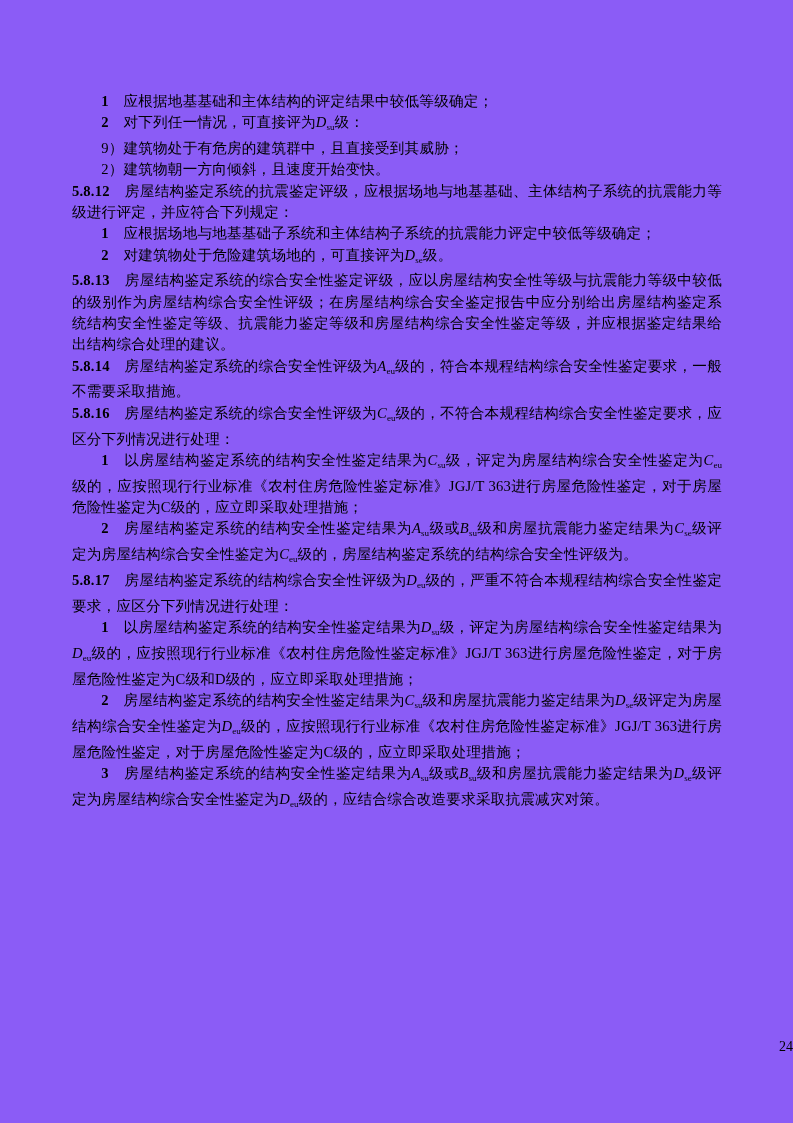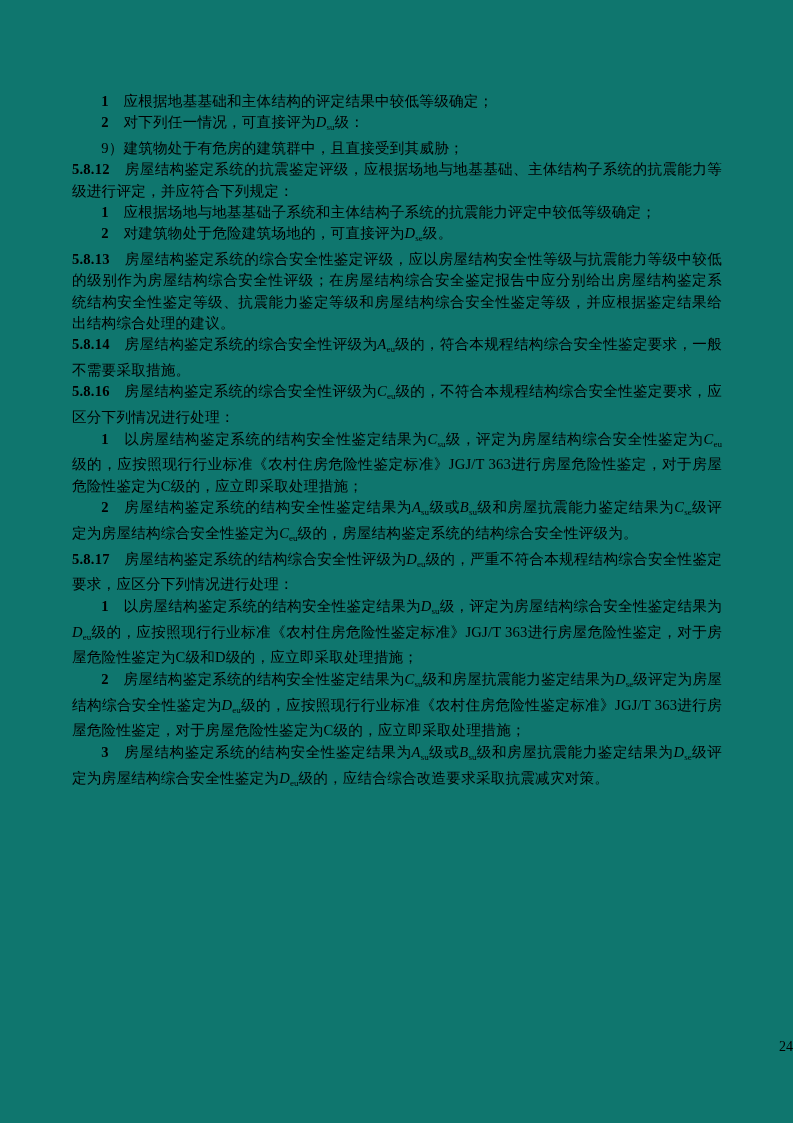--- a/index.html
+++ b/index.html
@@ -1,21 +1,21 @@
 <!DOCTYPE html>
 <html><head>
 <meta charset="utf-8">
 <style>
   * { margin: 0; padding: 0; box-sizing: border-box; }
   html, body { background: #ffffff; }
   .page {
     position: relative;
     width: 793px;
     height: 1123px;
-    background: #0f766e;
+    background: #8b5cf6;
     color: #000000;
     font-family: "Liberation Serif", "DejaVu Serif", serif;
     overflow: hidden;
   }
   .doc-body {
     position: absolute;
     left: 72px;
     top: 91px;
     width: 650px;
     font-size: 14.6px;
@@ -45,20 +45,21 @@
   }
 </style>
 </head>
 <body>
 
 <div class="page">
   <div class="doc-body">
       <p class="para item"><span class="b">1</span><span>　应根据地基基础和主体结构的评定结果中较低等级确定；</span></p>
       <p class="para item"><span class="b">2</span><span>　对下列任一情况，可直接评为</span><span class="i">D</span><span class="sub">su</span><span>级：</span></p>
       <p class="para subitem"><span>9）建筑物处于有危房的建筑群中，且直接受到其威胁；</span></p>
+      <p class="para subitem"><span>2）建筑物朝一方向倾斜，且速度开始变快。</span></p>
       <p class="para clause"><span class="b">5.8.12</span><span>　房屋结构鉴定系统的抗震鉴定评级，应根据场地与地基基础、主体结构子系统的抗震能力等级进行评定，并应符合下列规定：</span></p>
       <p class="para item"><span class="b">1</span><span>　应根据场地与地基基础子系统和主体结构子系统的抗震能力评定中较低等级确定；</span></p>
       <p class="para item"><span class="b">2</span><span>　对建筑物处于危险建筑场地的，可直接评为</span><span class="i">D</span><span class="sub">se</span><span>级。</span></p>
       <p class="para clause"><span class="b">5.8.13</span><span>　房屋结构鉴定系统的综合安全性鉴定评级，应以房屋结构安全性等级与抗震能力等级中较低的级别作为房屋结构综合安全性评级；在房屋结构综合安全鉴定报告中应分别给出房屋结构鉴定系统结构安全性鉴定等级、抗震能力鉴定等级和房屋结构综合安全性鉴定等级，并应根据鉴定结果给出结构综合处理的建议。</span></p>
       <p class="para clause"><span class="b">5.8.14</span><span>　房屋结构鉴定系统的综合安全性评级为</span><span class="i">A</span><span class="sub">eu</span><span>级的，符合本规程结构综合安全性鉴定要求，一般不需要采取措施。</span></p>
       <p class="para clause"><span class="b">5.8.16</span><span>　房屋结构鉴定系统的综合安全性评级为</span><span class="i">C</span><span class="sub">eu</span><span>级的，不符合本规程结构综合安全性鉴定要求，应区分下列情况进行处理：</span></p>
       <p class="para item"><span class="b">1</span><span>　以房屋结构鉴定系统的结构安全性鉴定结果为</span><span class="i">C</span><span class="sub">su</span><span>级，评定为房屋结构综合安全性鉴定为</span><span class="i">C</span><span class="sub">eu</span><span>级的，应按照现行行业标准《农村住房危险性鉴定标准》JGJ/T 363进行房屋危险性鉴定，对于房屋危险性鉴定为C级的，应立即采取处理措施；</span></p>
       <p class="para item"><span class="b">2</span><span>　房屋结构鉴定系统的结构安全性鉴定结果为</span><span class="i">A</span><span class="sub">su</span><span>级或</span><span class="i">B</span><span class="sub">su</span><span>级和房屋抗震能力鉴定结果为</span><span class="i">C</span><span class="sub">se</span><span>级评定为房屋结构综合安全性鉴定为</span><span class="i">C</span><span class="sub">eu</span><span>级的，房屋结构鉴定系统的结构综合安全性评级为。</span></p>
       <p class="para clause"><span class="b">5.8.17</span><span>　房屋结构鉴定系统的结构综合安全性评级为</span><span class="i">D</span><span class="sub">eu</span><span>级的，严重不符合本规程结构综合安全性鉴定要求，应区分下列情况进行处理：</span></p>
       <p class="para item"><span class="b">1</span><span>　以房屋结构鉴定系统的结构安全性鉴定结果为</span><span class="i">D</span><span class="sub">su</span><span>级，评定为房屋结构综合安全性鉴定结果为</span><span class="i">D</span><span class="sub">eu</span><span>级的，应按照现行行业标准《农村住房危险性鉴定标准》JGJ/T 363进行房屋危险性鉴定，对于房屋危险性鉴定为C级和D级的，应立即采取处理措施；</span></p>

